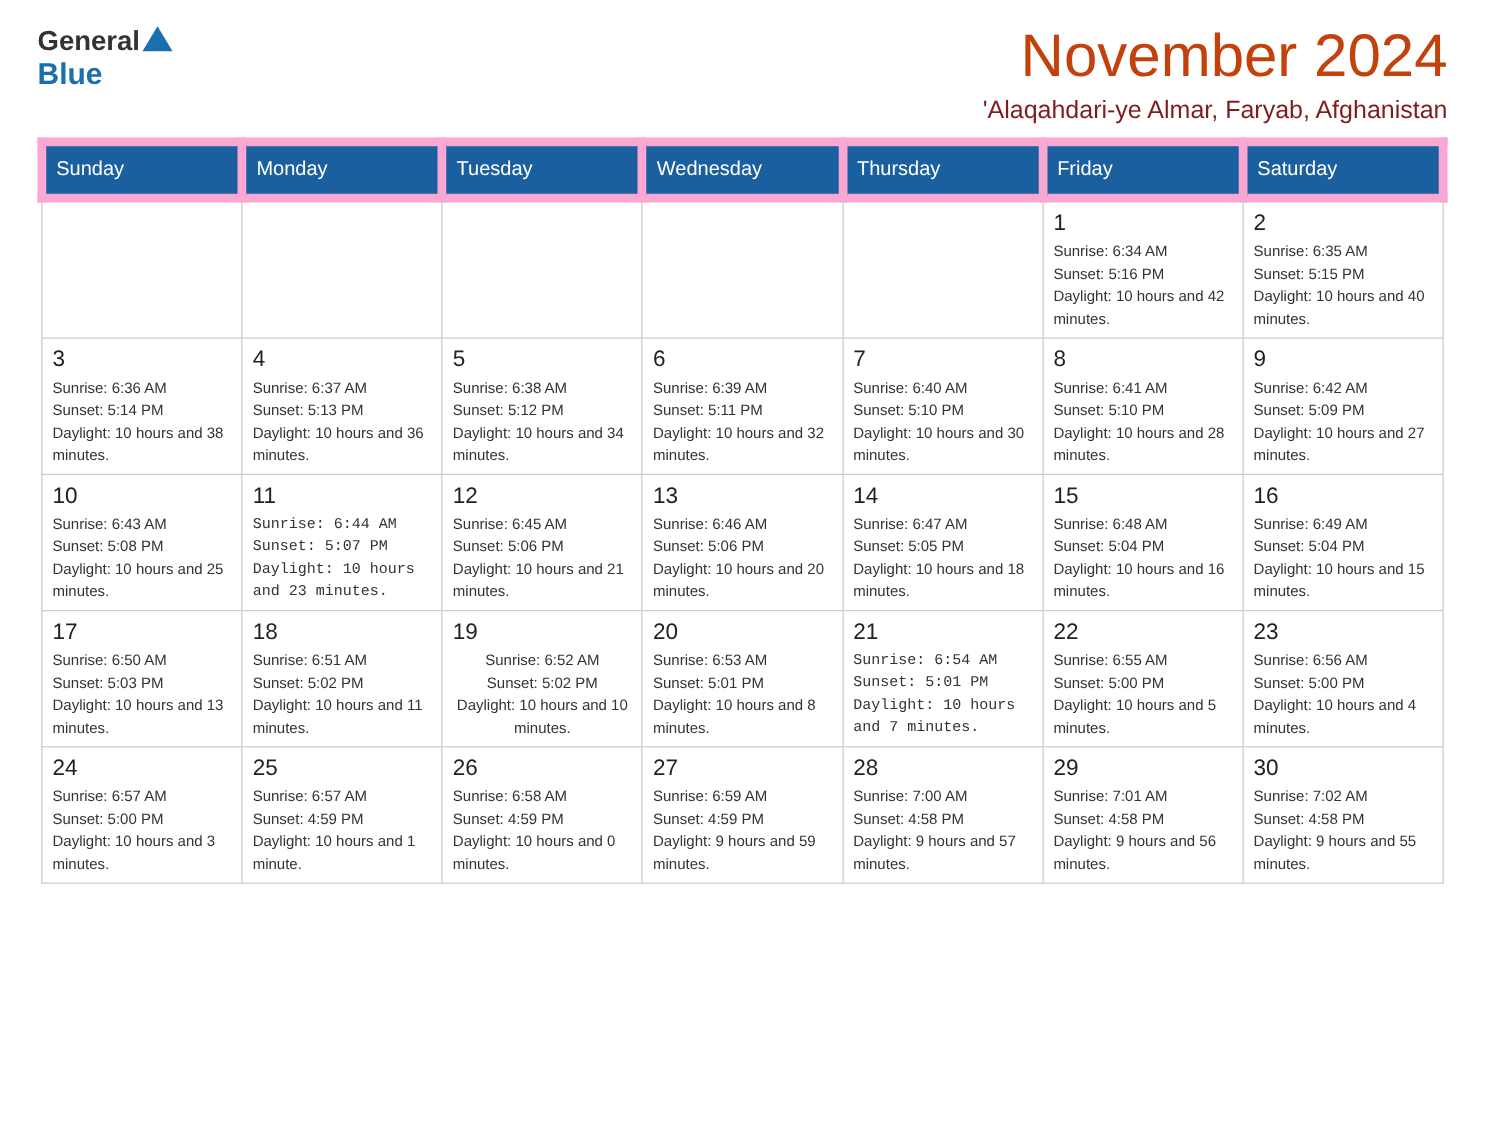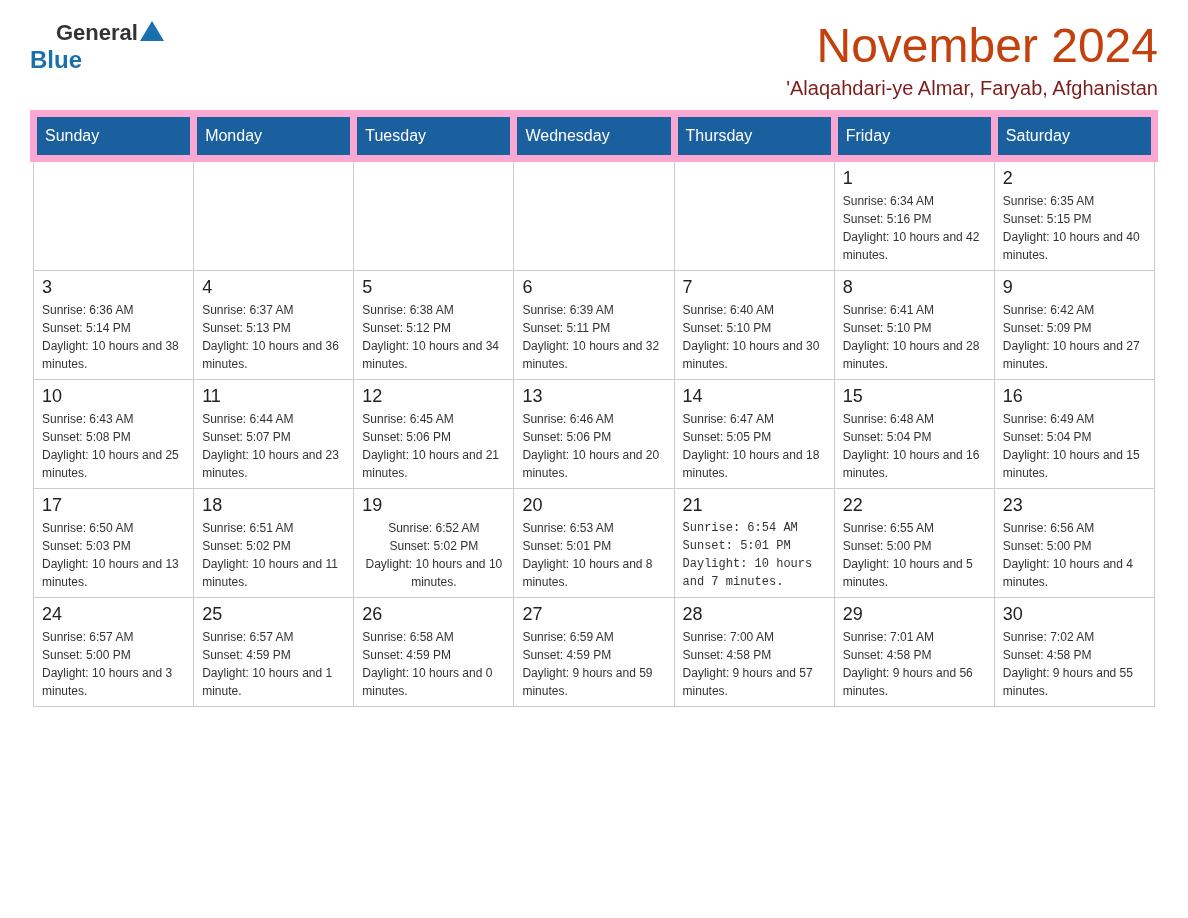--- a/index.html
+++ b/index.html
@@ -13,21 +13,20 @@
     .header-row {
       display: flex;
       align-items: flex-start;
       justify-content: space-between;
       margin-bottom: 10px;
     }
     .logo-text-general {
       font-size: 22px;
       font-weight: bold;
       color: #333;
-      margin-left: 26px;
     }
     .logo-text-blue {
       font-size: 24px;
       font-weight: bold;
       color: #1a6faf;
     }
     .title-block {
       text-align: right;
     }
     .month-title {
@@ -197,21 +196,21 @@
       </tr>
       <tr>
         <td>
           <span class="day-number">10</span>
           <div class="day-info" style="white-space: pre-line;">Sunrise: 6:43 AM
 Sunset: 5:08 PM
 Daylight: 10 hours and 25 minutes.</div>
         </td>
         <td>
           <span class="day-number">11</span>
-          <div class="day-info" style="white-space: pre-line;">Sunrise: 6:44 AM
+          <div class="day-info" style="white-space: pre-line; font-family: Liberation Mono, monospace;">Sunrise: 6:44 AM
 Sunset: 5:07 PM
 Daylight: 10 hours and 23 minutes.</div>
         </td>
         <td>
           <span class="day-number">12</span>
           <div class="day-info" style="white-space: pre-line;">Sunrise: 6:45 AM
 Sunset: 5:06 PM
 Daylight: 10 hours and 21 minutes.</div>
         </td>
         <td>

